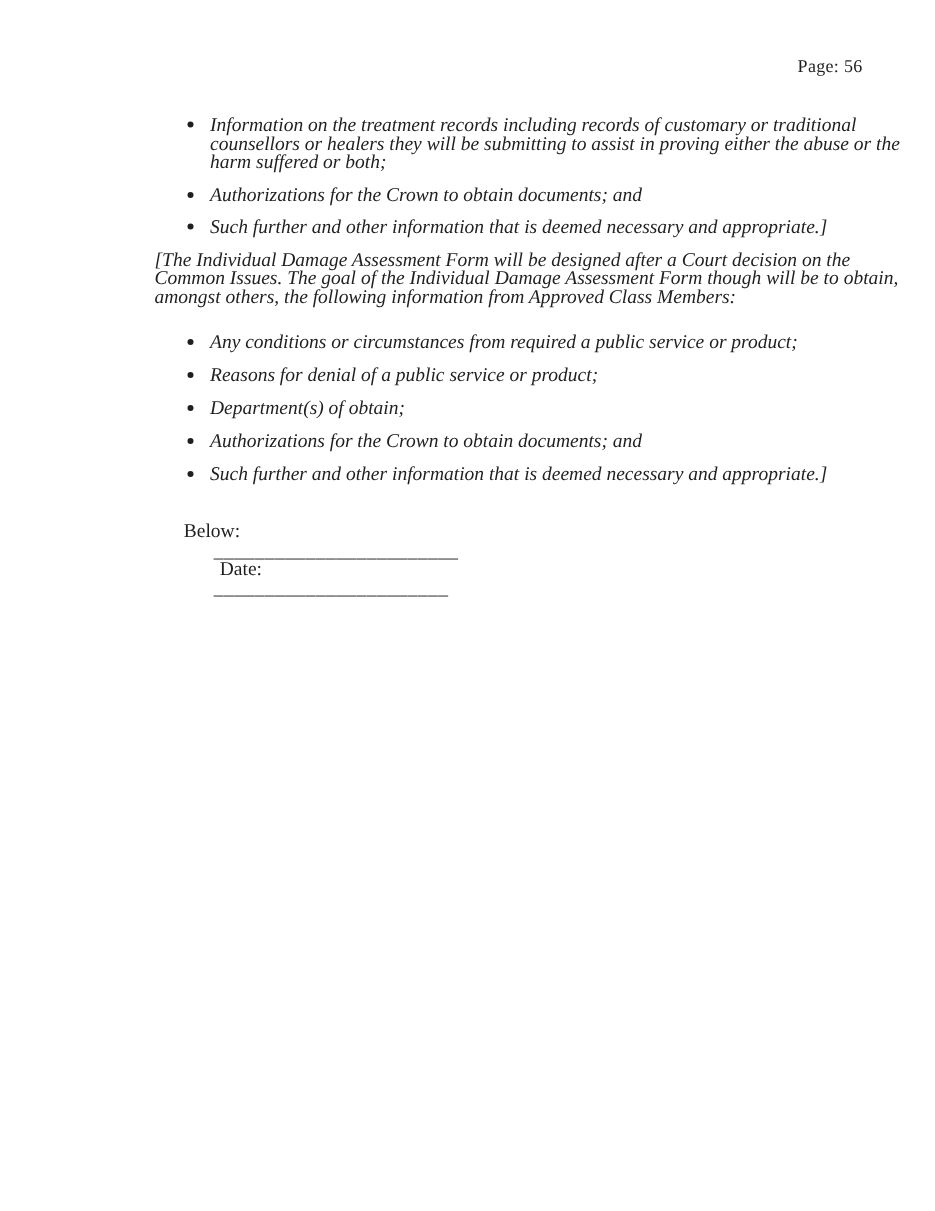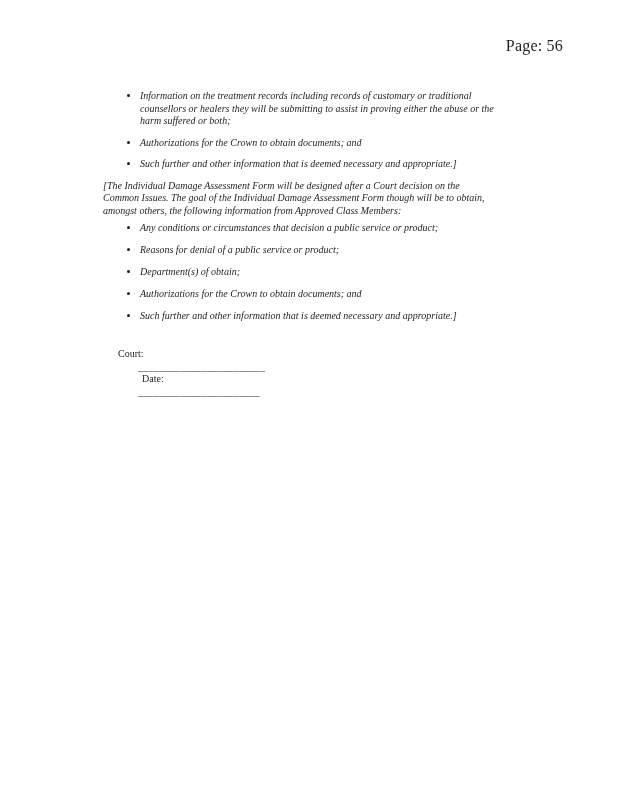--- a/index.html
+++ b/index.html
@@ -8,48 +8,48 @@
     width: 623px;
     height: 807px;
     background: #ffffff;
     font-family: "Liberation Serif", serif;
     color: #1f1f1f;
     overflow: hidden;
   }
   .page-number {
     position: absolute;
     top: 37px;
-    right: 60px;
-    font-size: 16px;
+    right: 48px;
+    font-size: 12px;
     letter-spacing: 0.2px;
   }
   .content {
     position: absolute;
     left: 103px;
-    top: 90px;
+    top: 77px;
     width: 424px;
-    font-size: 10px;
+    font-size: 13px;
     line-height: 12.5px;
   }
   .italic { font-style: italic; }
   ul.bullets {
     margin: 0;
     padding: 0 0 0 37px;
     list-style: disc outside;
   }
   ul.bullets li {
     margin: 0 0 9px 0;
     white-space: pre;
   }
   ul.bullets.list2 li { margin-bottom: 9.5px; }
   p.para {
     margin: 0 0 6px 0;
     white-space: pre;
   }
-  p.para.bracket { margin-bottom: 5px; }
+  p.para.bracket { margin-bottom: 18px; }
   .signature-row {
     margin-top: 13px;
     white-space: pre;
   }
   .sig-line { margin-left: 20px; letter-spacing: 0.3px; }
   .date-label { margin-left: 24px; margin-top: 12px; }
 </style>
 </head>
 <body>
 
@@ -66,28 +66,28 @@
       <li>Authorizations for the Crown to obtain documents; and</li>
       <li>Such further and other information that is deemed necessary and appropriate.]</li>
     </ul>
 
 
     <p class="para italic bracket">[The Individual Damage Assessment Form will be designed after a Court decision on the
 Common Issues. The goal of the Individual Damage Assessment Form though will be to obtain,
 amongst others, the following information from Approved Class Members:</p>
 
     <ul class="bullets italic list2">
-      <li>Any conditions or circumstances that decision a public service or product;</li>
+      <li>Any conditions or circumstances from required a public service or product;</li>
       <li>Reasons for denial of a public service or product;</li>
       <li>Department(s) of obtain;</li>
       <li>Authorizations for the Crown to obtain documents; and</li>
       <li>Such further and other information that is deemed necessary and appropriate.]</li>
     </ul>
 
     <div class="signature-row">
-      <span>Court:</span>
+      <span>Below:</span>
       <span class="sig-line">________________________</span>
       <span class="date-label">Date:</span>
       <span class="sig-line">_______________________</span>
     </div>
 
   </div>
 </div>
 
 </body></html>

